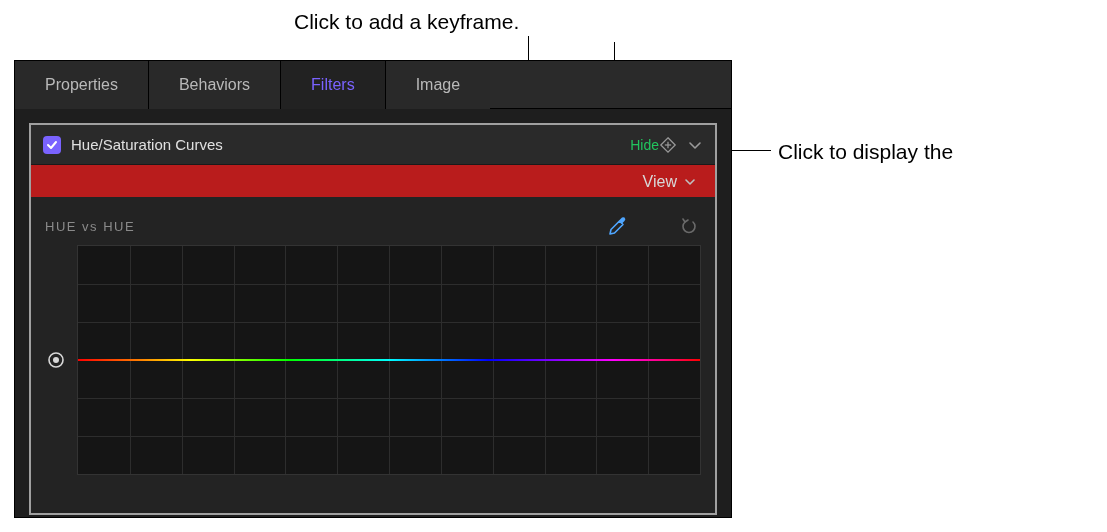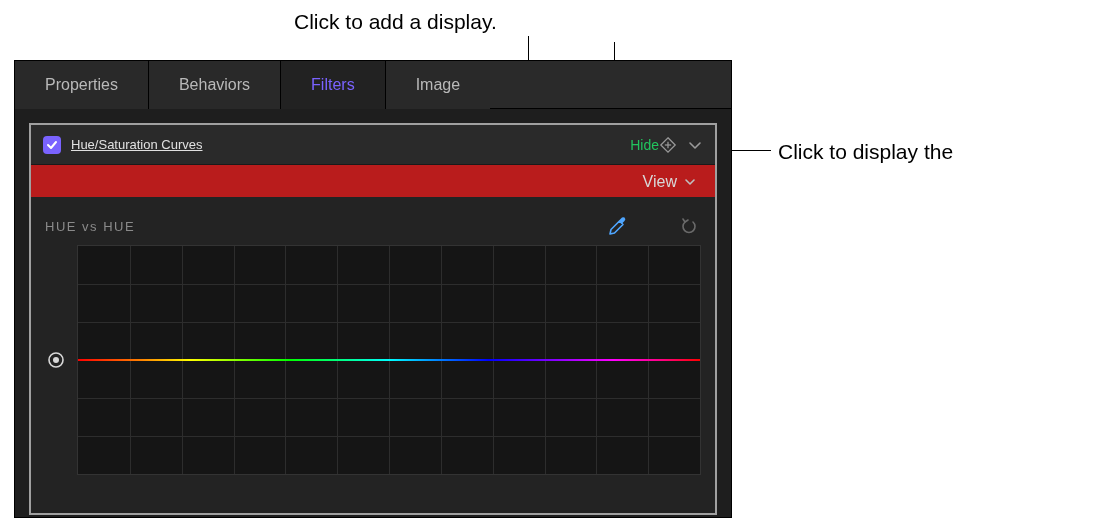--- a/index.html
+++ b/index.html
@@ -70,23 +70,22 @@
       justify-content: center;
       margin-right: 10px;
       cursor: pointer;
     }
     .checkbox svg {
       width: 12px;
       height: 12px;
     }
     .filter-title {
       color: #e0e0e0;
-      font-size: 13px;
+      font-size: 15px;
       flex: 1;
-      text-decoration: underline;
     }
     .hide-text {
       color: #22c55e;
       font-size: 14px;
       cursor: pointer;
     }
     .header-icons {
       display: flex;
       align-items: center;
       gap: 10px;
@@ -217,21 +216,21 @@
       top: 138px;
     }
     .leader-line {
       position: absolute;
       background: #000;
     }
   </style>
 </head>
 <body>
 
-<div class="callout-text callout-top">Click to add a display.</div>
+<div class="callout-text callout-top">Click to add a keyframe.</div>
 
 <div class="leader-line" style="left:528px; top:36px; width:1px; height:26px;"></div>
 <div class="leader-line" style="left:614px; top:42px; width:1px; height:108px;"></div>
 
 <div class="callout-text callout-right">
   <span>Click to display the</span><br>
 </div>
 
 <div class="leader-line" style="left:716px; top:150px; width:55px; height:1px;"></div>
 

